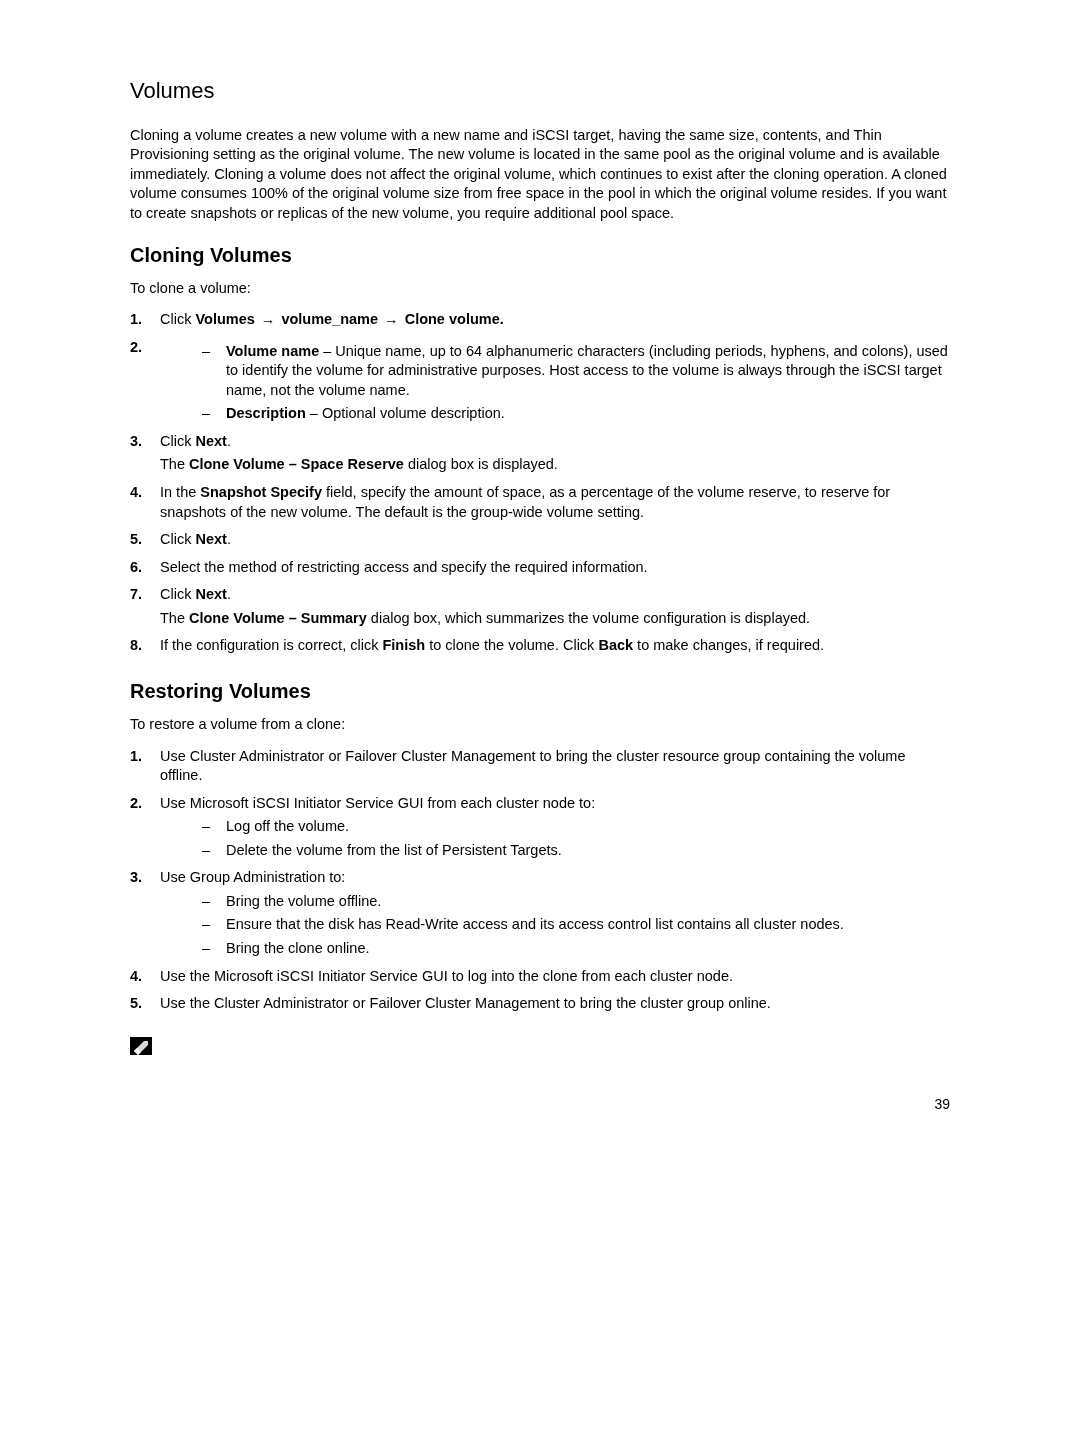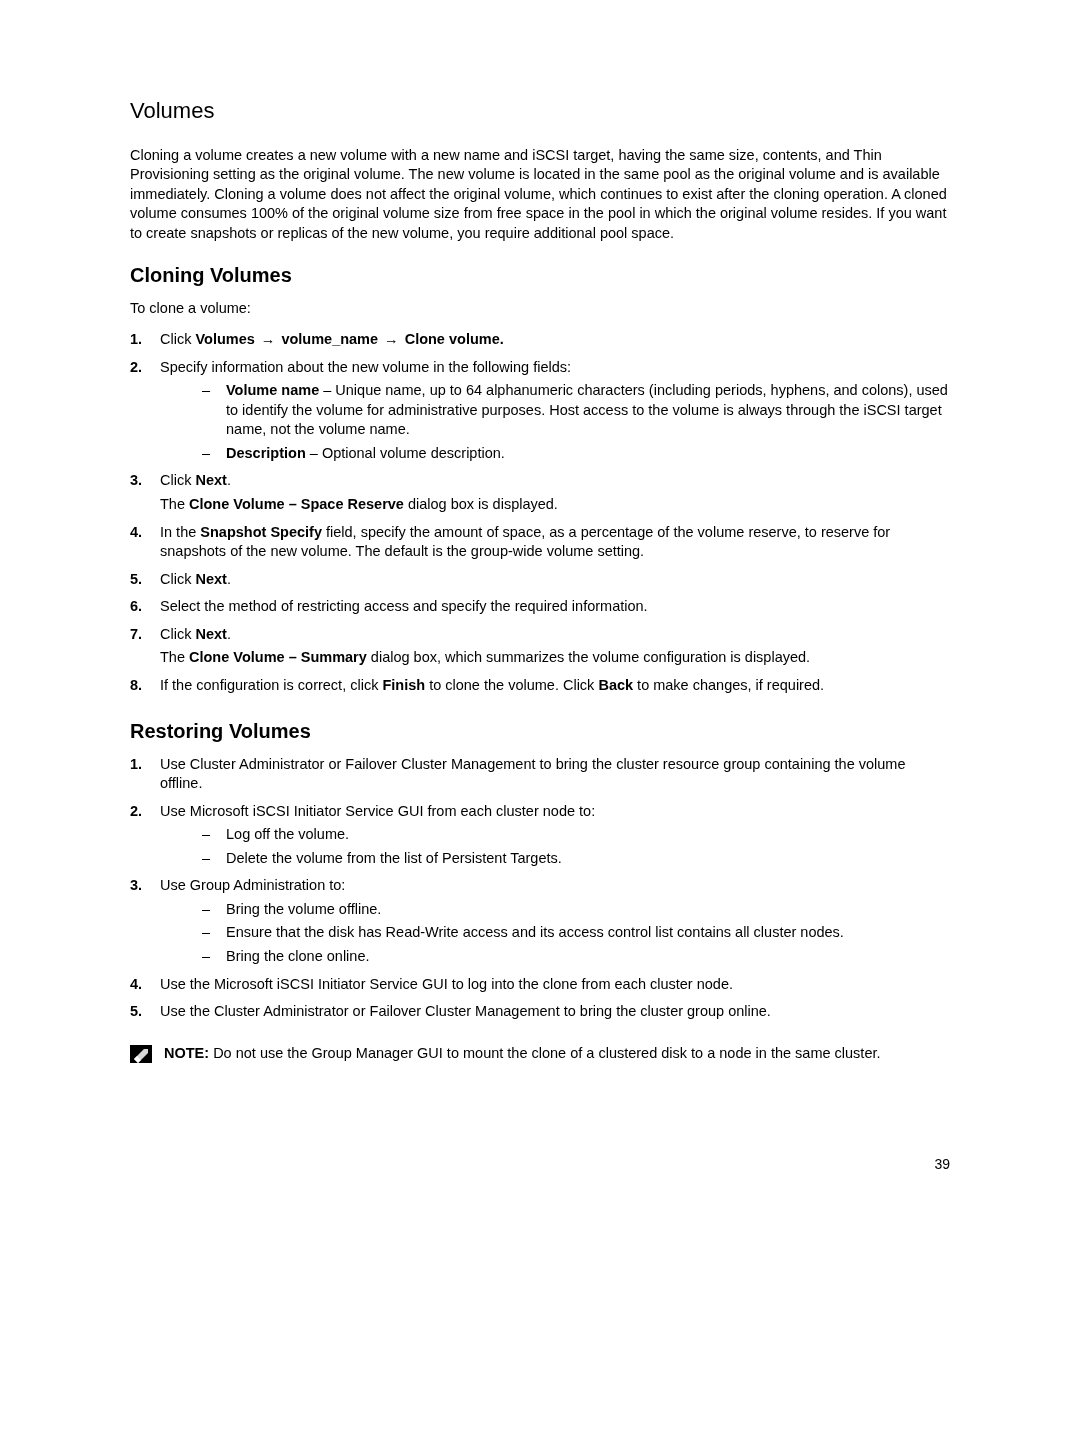--- a/index.html
+++ b/index.html
@@ -4,21 +4,21 @@
 <style>
   body {
     margin: 0;
     padding: 0;
     background: #fff;
     font-family: Arial, Helvetica, sans-serif;
     color: #000;
     width: 1080px;
   }
   .page {
-    padding: 96px 130px 60px 130px;
+    padding: 76px 130px 60px 130px;
     font-size: 14.5px;
     line-height: 1.35;
   }
   h2.section-title {
     font-size: 22px;
     font-weight: normal;
     margin: 0 0 20px 0;
   }
   p.intro {
     margin: 0 0 18px 0;
@@ -73,21 +73,21 @@
     height: 18px;
     background: #000;
     position: relative;
     margin-right: 12px;
     flex-shrink: 0;
     margin-top: 1px;
   }
   .note-icon svg { display:block; }
   .page-num {
     text-align: right;
-    margin-top: 92px;
+    margin-top: 40px;
     font-size: 14px;
   }
   .arrow { padding: 0 2px; }
 </style>
 </head>
 <body>
 
 <div class="page">
 
   <h2 class="section-title">Volumes</h2>
@@ -104,21 +104,20 @@
       <div class="body">
         <p>
           <span>Click </span><span class="b">Volumes</span><span class="arrow"> → </span><span class="b">volume_name</span><span class="arrow"> → </span><span class="b">Clone volume.</span>
         </p>
       </div>
     </li>
 
     <li>
       <div class="num">2.</div>
       <div class="body">
-        <p>Specify information about the new volume in the following fields:</p>
         <ul class="sub">
           <li>
             <span class="dash">–</span>
             <span><span class="b">Volume name</span><span> – Unique name, up to 64 alphanumeric characters (including periods, hyphens, and colons), used to identify the volume for administrative purposes. Host access to the volume is always through the iSCSI target name, not the volume name.</span></span>
           </li>
           <li>
             <span class="dash">–</span>
             <span><span class="b">Description</span><span> – Optional volume description.</span></span>
           </li>
         </ul>
@@ -165,20 +164,21 @@
     <li>
       <div class="num">8.</div>
       <div class="body">
         <p><span>If the configuration is correct, click </span><span class="b">Finish</span><span> to clone the volume. Click </span><span class="b">Back</span><span> to make changes, if required.</span></p>
       </div>
     </li>
 
   </ol>
 
   <h3 class="subsection">Restoring Volumes</h3>
+  <p class="lead">To restore a volume from a clone:</p>
 
   <ol class="steps">
 
     <li>
       <div class="num">1.</div>
       <div class="body">
         <p>Use Cluster Administrator or Failover Cluster Management to bring the cluster resource group containing the volume offline.</p>
       </div>
     </li>
 
@@ -237,20 +237,17 @@
   </ol>
 
   <div class="note-row">
     <div class="note-icon">
       <svg width="22" height="18" viewBox="0 0 22 18">
         <rect width="22" height="18" fill="#000"></rect>
         <path d="M4 14 L14 4 L18 4 L18 8 L8 18" fill="#fff" opacity="0.85"></path>
         <path d="M4 14 L7 11 L11 15 L8 18 Z" fill="#fff"></path>
       </svg>
     </div>
-    <div>
-      <span class="b">NOTE:</span><span> Do not use the Group Manager GUI to mount the clone of a clustered disk to a node in the same cluster.</span>
-    </div>
   </div>
 
   <div class="page-num">39</div>
 
 </div>
 
 </body></html>

